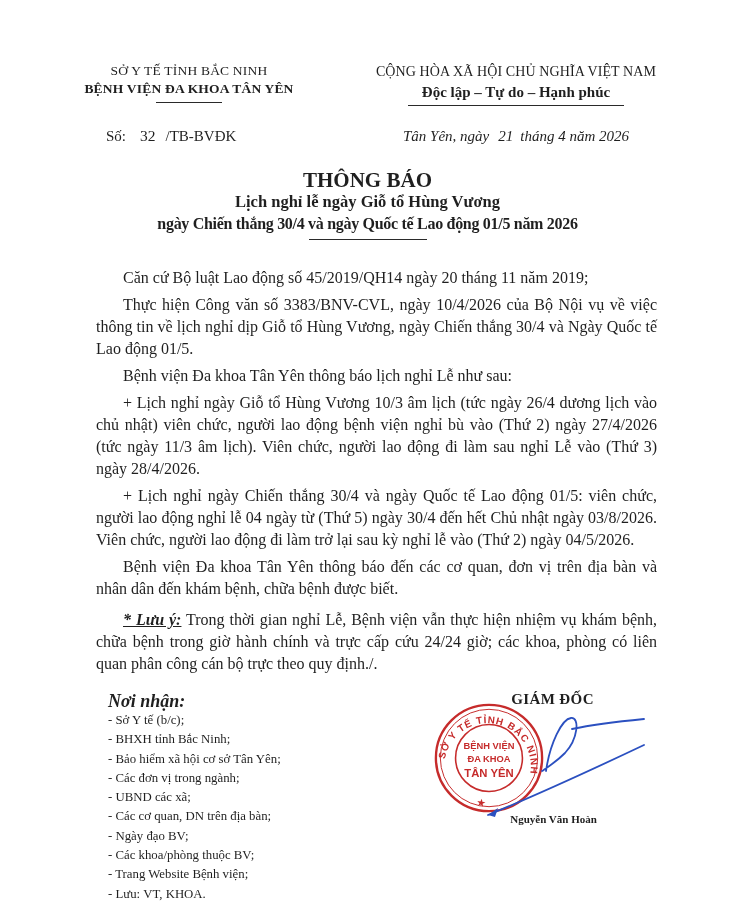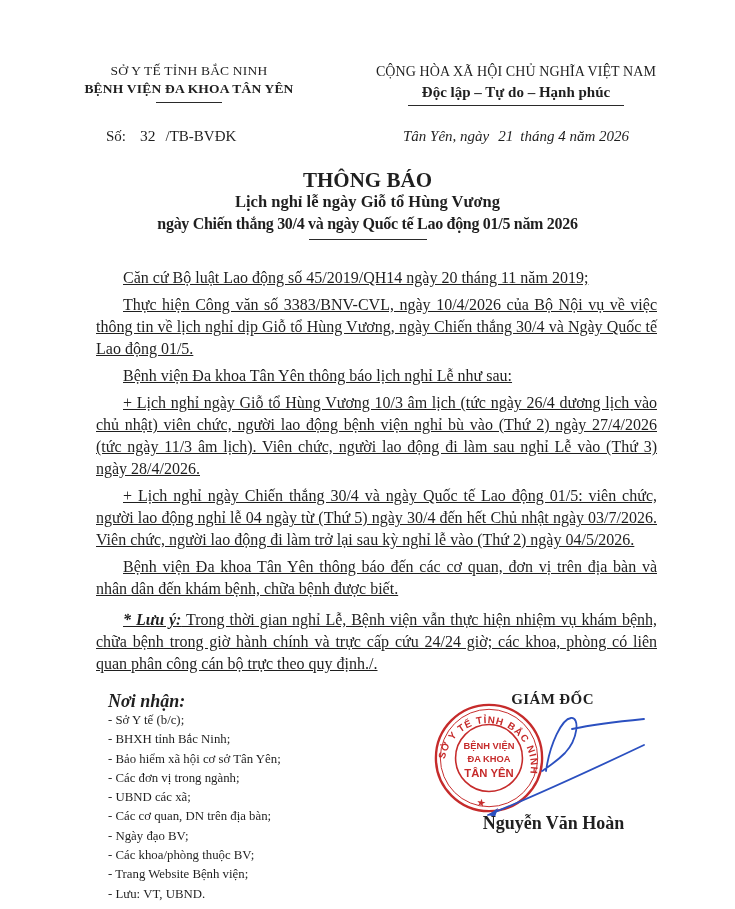--- a/index.html
+++ b/index.html
@@ -28,40 +28,40 @@
   .date-line .day { display:inline-block; margin:0 7px 0 9px; }
 
   
   .title-block { text-align:center; margin-top:24px; }
   .title-main { font-size:21px;   font-weight:bold; line-height:22px; }
   .title-sub1 { font-size:16.5px; font-weight:bold; line-height:22px; }
   .title-sub2 { font-size:16px;   font-weight:bold; line-height:21px; letter-spacing:-.3px; }
   .title-rule { width:118px; border-bottom:1.5px solid #2a2a2a; margin:5px auto 0; }
 
   
-  .body-text { margin-top:27px; padding:0 78px 0 96px;text-decoration:underline; }
+  .body-text { margin-top:27px; padding:0 78px 0 96px; }
   .body-text p {
     font-size:16px; line-height:22px;
     text-align:justify; text-indent:27px;
     margin-bottom:5px;
   }
   .note { margin-top:9px !important; }
   .note-label { font-weight:bold; font-style:italic; text-decoration:underline; }
 
   
   .footer { display:flex; margin-top:16px; padding:0 40px 0 96px; position:relative; height:210px; }
   .recipients { width:300px; padding-left:12px; }
   .recipients-title { font-size:18px; font-weight:bold; font-style:italic; line-height:20px; }
   .recipients ul { list-style:none; }
   .recipients li { font-size:12.8px; line-height:19.3px; }
   .sign-block { width:320px; margin-left:auto; position:relative; }
   .director-title { text-align:center; font-size:15px; font-weight:bold; letter-spacing:.4px; padding-left:24px; position:relative; z-index:1; }
   .stamp-wrap { position:absolute; left:44px; top:8px; width:118px; height:118px; z-index:2; }
   .sig-wrap   { position:absolute; left:76px; top:16px; width:230px; height:125px; z-index:3; }
-  .director-name { position:absolute; top:122px; left:0; right:0; text-align:center; font-size:18px; font-weight:bold; padding-left:26px; z-index:4; }
+  .director-name { position:absolute; top:122px; left:0; right:0; text-align:center; font-size:11px; font-weight:bold; padding-left:26px; z-index:4; }
 </style>
 </head>
 <body>
 
 <div class="page">
 
   <div class="header">
     <div class="header-left">
       <div class="org-parent">SỞ Y TẾ TỈNH BẮC NINH</div>
       <div class="org-name">BỆNH VIỆN ĐA KHOA TÂN YÊN</div>
@@ -85,39 +85,39 @@
     <div class="title-sub1">Lịch nghỉ lễ ngày Giỗ tổ Hùng Vương</div>
     <div class="title-sub2">ngày Chiến thắng 30/4 và ngày Quốc tế Lao động 01/5 năm 2026</div>
     <div class="title-rule"></div>
   </div>
 
   <div class="body-text">
     <p>Căn cứ Bộ luật Lao động số 45/2019/QH14 ngày 20 tháng 11 năm 2019;</p>
     <p>Thực hiện Công văn số 3383/BNV-CVL, ngày 10/4/2026 của Bộ Nội vụ về việc thông tin về lịch nghỉ dịp Giỗ tổ Hùng Vương, ngày Chiến thắng 30/4 và Ngày Quốc tế Lao động 01/5.</p>
     <p>Bệnh viện Đa khoa Tân Yên thông báo lịch nghỉ Lễ như sau:</p>
     <p>+ Lịch nghỉ ngày Giỗ tổ Hùng Vương 10/3 âm lịch (tức ngày 26/4 dương lịch vào chủ nhật) viên chức, người lao động bệnh viện nghỉ bù vào (Thứ 2) ngày 27/4/2026 (tức ngày 11/3 âm lịch). Viên chức, người lao động đi làm sau nghỉ Lễ vào (Thứ 3) ngày 28/4/2026.</p>
-    <p>+ Lịch nghỉ ngày Chiến thắng 30/4 và ngày Quốc tế Lao động 01/5: viên chức, người lao động nghỉ lễ 04 ngày từ (Thứ 5) ngày 30/4 đến hết Chủ nhật ngày 03/7/2026. Viên chức, người lao động đi làm trở lại sau kỳ nghỉ lễ vào (Thứ 2) ngày 04/5/2026.</p>
+    <p>+ Lịch nghỉ ngày Chiến thắng 30/4 và ngày Quốc tế Lao động 01/5: viên chức, người lao động nghỉ lễ 04 ngày từ (Thứ 5) ngày 30/4 đến hết Chủ nhật ngày 03/8/2026. Viên chức, người lao động đi làm trở lại sau kỳ nghỉ lễ vào (Thứ 2) ngày 04/5/2026.</p>
     <p>Bệnh viện Đa khoa Tân Yên thông báo đến các cơ quan, đơn vị trên địa bàn và nhân dân đến khám bệnh, chữa bệnh được biết.</p>
     <p class="note"><span class="note-label">* Lưu ý:</span><span> Trong thời gian nghỉ Lễ, Bệnh viện vẫn thực hiện nhiệm vụ khám bệnh, chữa bệnh trong giờ hành chính và trực cấp cứu 24/24 giờ; các khoa, phòng có liên quan phân công cán bộ trực theo quy định./.</span></p>
   </div>
 
   <div class="footer">
     <div class="recipients">
       <div class="recipients-title">Nơi nhận:</div>
       <ul>
         <li>- Sở Y tế (b/c);</li>
         <li>- BHXH tỉnh Bắc Ninh;</li>
         <li>- Bảo hiểm xã hội cơ sở Tân Yên;</li>
         <li>- Các đơn vị trong ngành;</li>
         <li>- UBND các xã;</li>
         <li>- Các cơ quan, DN trên địa bàn;</li>
         <li>- Ngày đạo BV;</li>
         <li>- Các khoa/phòng thuộc BV;</li>
         <li>- Trang Website Bệnh viện;</li>
-        <li>- Lưu: VT, UBND.</li>
+        <li>- Lưu: VT, KHOA.</li>
       </ul>
     </div>
 
     <div class="sign-block">
       <div class="director-title">GIÁM ĐỐC</div>
 
       <div class="stamp-wrap">
         <svg width="118" height="118" viewBox="0 0 120 120">
           <circle cx="60" cy="60" r="54" fill="none" stroke="#c62b2b" stroke-width="2.4"></circle>
           <circle cx="60" cy="60" r="49.5" fill="none" stroke="#c62b2b" stroke-width="1"></circle>

